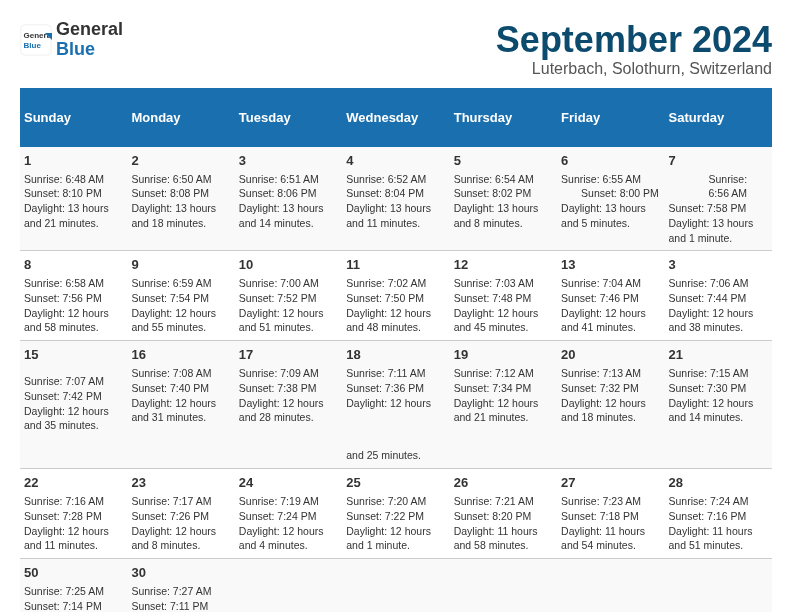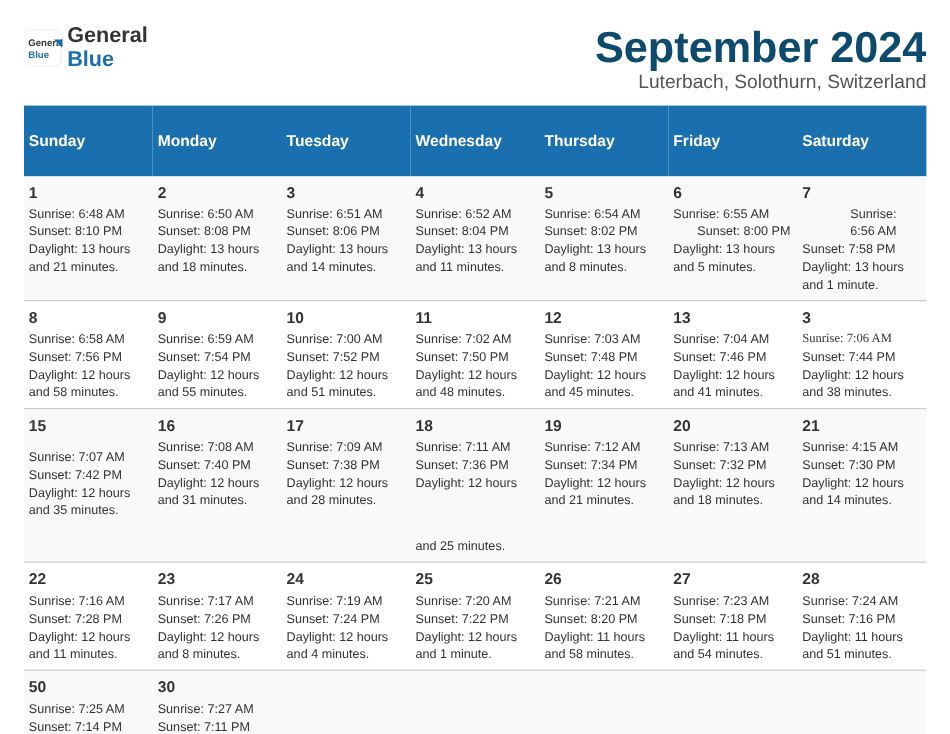--- a/index.html
+++ b/index.html
@@ -209,21 +209,21 @@
         </td>
         <td>
           <span class="day-num">13</span>
           <span style="display: block;">Sunrise: 7:04 AM</span>
           <span style="display: block;">Sunset: 7:46 PM</span>
           <span style="display: block;">Daylight: 12 hours</span>
           <span style="display: block;">and 41 minutes.</span>
         </td>
         <td>
           <span class="day-num">3</span>
-          <span style="display: block; font-family: Liberation Serif, serif;">Sunrise: 7:06 AM</span>
+          <span style="display: block;">Sunrise: 7:06 AM</span>
           <span style="display: block;">Sunset: 7:44 PM</span>
           <span style="display: block;">Daylight: 12 hours</span>
           <span style="display: block;">and 38 minutes.</span>
         </td>
       </tr>
       <tr>
         <td>
           <span class="day-num">15</span>
           <span style="display: block; margin-top: 10px;">Sunrise: 7:07 AM</span>
           <span style="display: block;">Sunset: 7:42 PM</span>
@@ -260,21 +260,21 @@
         </td>
         <td>
           <span class="day-num">20</span>
           <span style="display: block;">Sunrise: 7:13 AM</span>
           <span style="display: block;">Sunset: 7:32 PM</span>
           <span style="display: block;">Daylight: 12 hours</span>
           <span style="display: block;">and 18 minutes.</span>
         </td>
         <td>
           <span class="day-num">21</span>
-          <span style="display: block;">Sunrise: 4:15 AM</span>
+          <span style="display: block;">Sunrise: 7:15 AM</span>
           <span style="display: block;">Sunset: 7:30 PM</span>
           <span style="display: block;">Daylight: 12 hours</span>
           <span style="display: block;">and 14 minutes.</span>
         </td>
       </tr>
       <tr>
         <td>
           <span class="day-num">22</span>
           <span style="display: block;">Sunrise: 7:16 AM</span>
           <span style="display: block;">Sunset: 7:28 PM</span>

